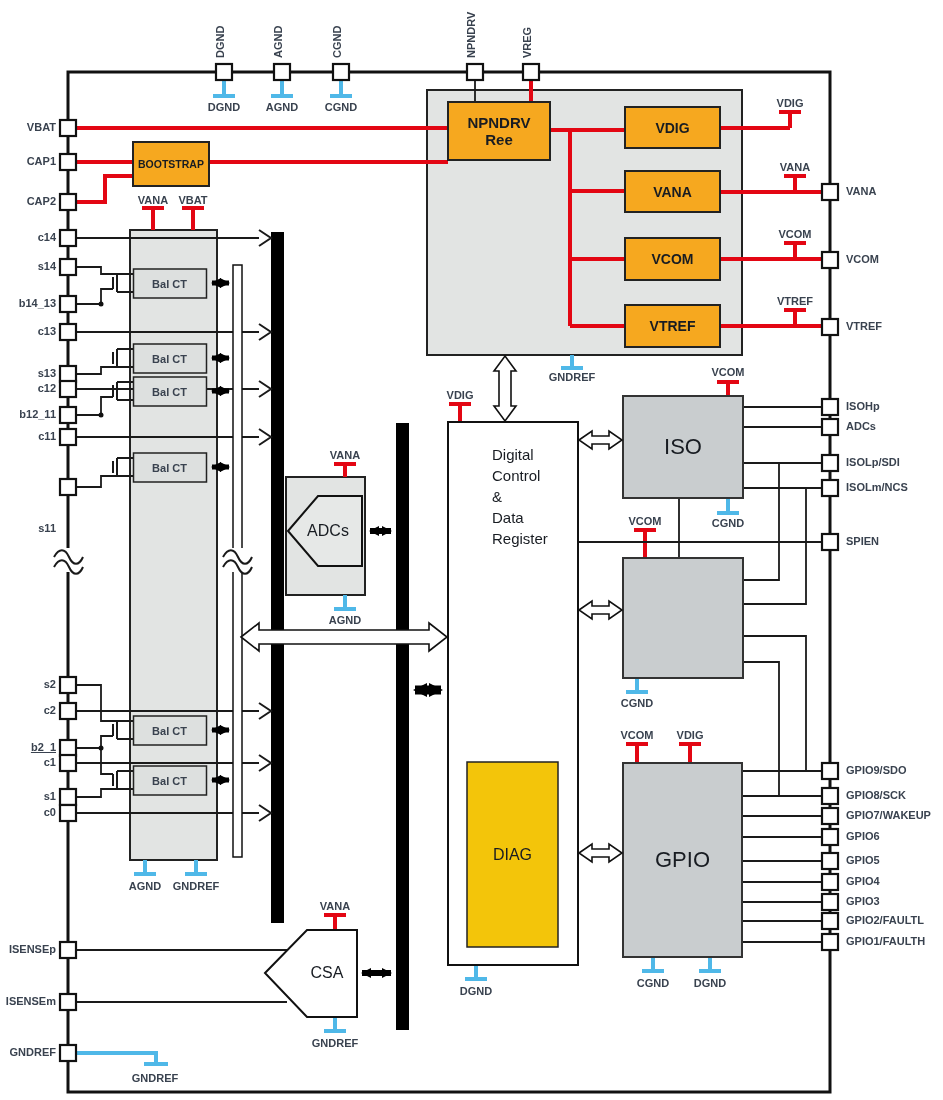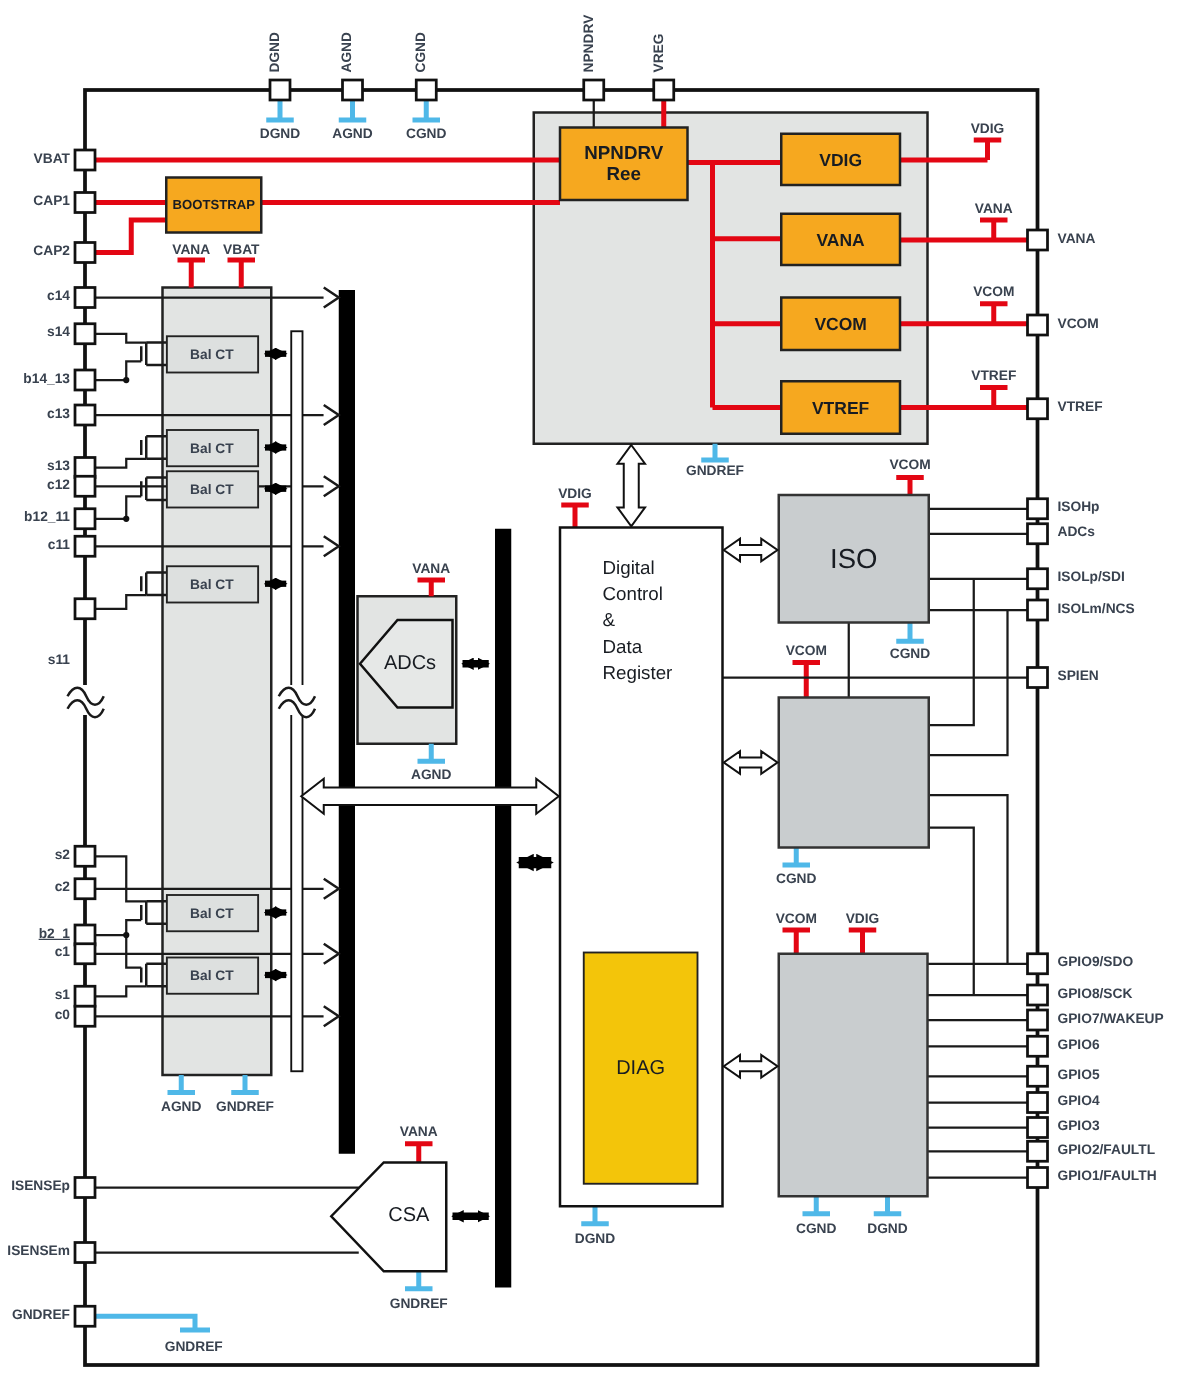--- a/index.html
+++ b/index.html
@@ -321,22 +321,23 @@
 <div class="blabel bold" style="left:625px;top:238px;width:95px;height:42px;font-size:14px;">VCOM</div>
 <div class="blabel bold" style="left:625px;top:305px;width:95px;height:42px;font-size:14px;">VTREF</div>
 <div class="blabel bold" style="left:133px;top:142px;width:76px;height:44px;font-size:10.5px;">BOOTSTRAP</div>
 <div class="blabel bold" style="left:133px;top:269px;width:73px;height:29px;font-size:11px;color:#39424f;">Bal CT</div>
 <div class="blabel bold" style="left:133px;top:344px;width:73px;height:29px;font-size:11px;color:#39424f;">Bal CT</div>
 <div class="blabel bold" style="left:133px;top:377px;width:73px;height:29px;font-size:11px;color:#39424f;">Bal CT</div>
 <div class="blabel bold" style="left:133px;top:453px;width:73px;height:29px;font-size:11px;color:#39424f;">Bal CT</div>
 <div class="blabel bold" style="left:133px;top:716px;width:73px;height:29px;font-size:11px;color:#39424f;">Bal CT</div>
 <div class="blabel bold" style="left:133px;top:766px;width:73px;height:29px;font-size:11px;color:#39424f;">Bal CT</div>
 <div class="blabel" style="left:296px;top:519px;width:64px;height:24px;font-size:16px;">ADCs</div>
-<div class="blabel" style="left:482px;top:444px;width:106px;height:110px;font-size:15px;line-height:21px;justify-content:flex-start;text-align:left;align-items:flex-start;">Digital
+<div class="blabel" style="left:492px;top:444px;width:106px;height:110px;font-size:15px;line-height:21px;justify-content:flex-start;text-align:left;align-items:flex-start;">Digital
 Control
 &amp;
 Data
 Register</div>
 <div class="blabel" style="left:467px;top:840px;width:91px;height:30px;font-size:16px;">DIAG</div>
 <div class="blabel" style="left:623px;top:396px;width:120px;height:102px;font-size:22px;">ISO</div>
+<div class="blabel" style="left:623px;top:763px;width:119px;height:194px;font-size:22px;">GPIO</div>
 <div class="blabel" style="left:297px;top:961px;width:60px;height:24px;font-size:16px;">CSA</div>
 
 </div>
 
 </body></html>

